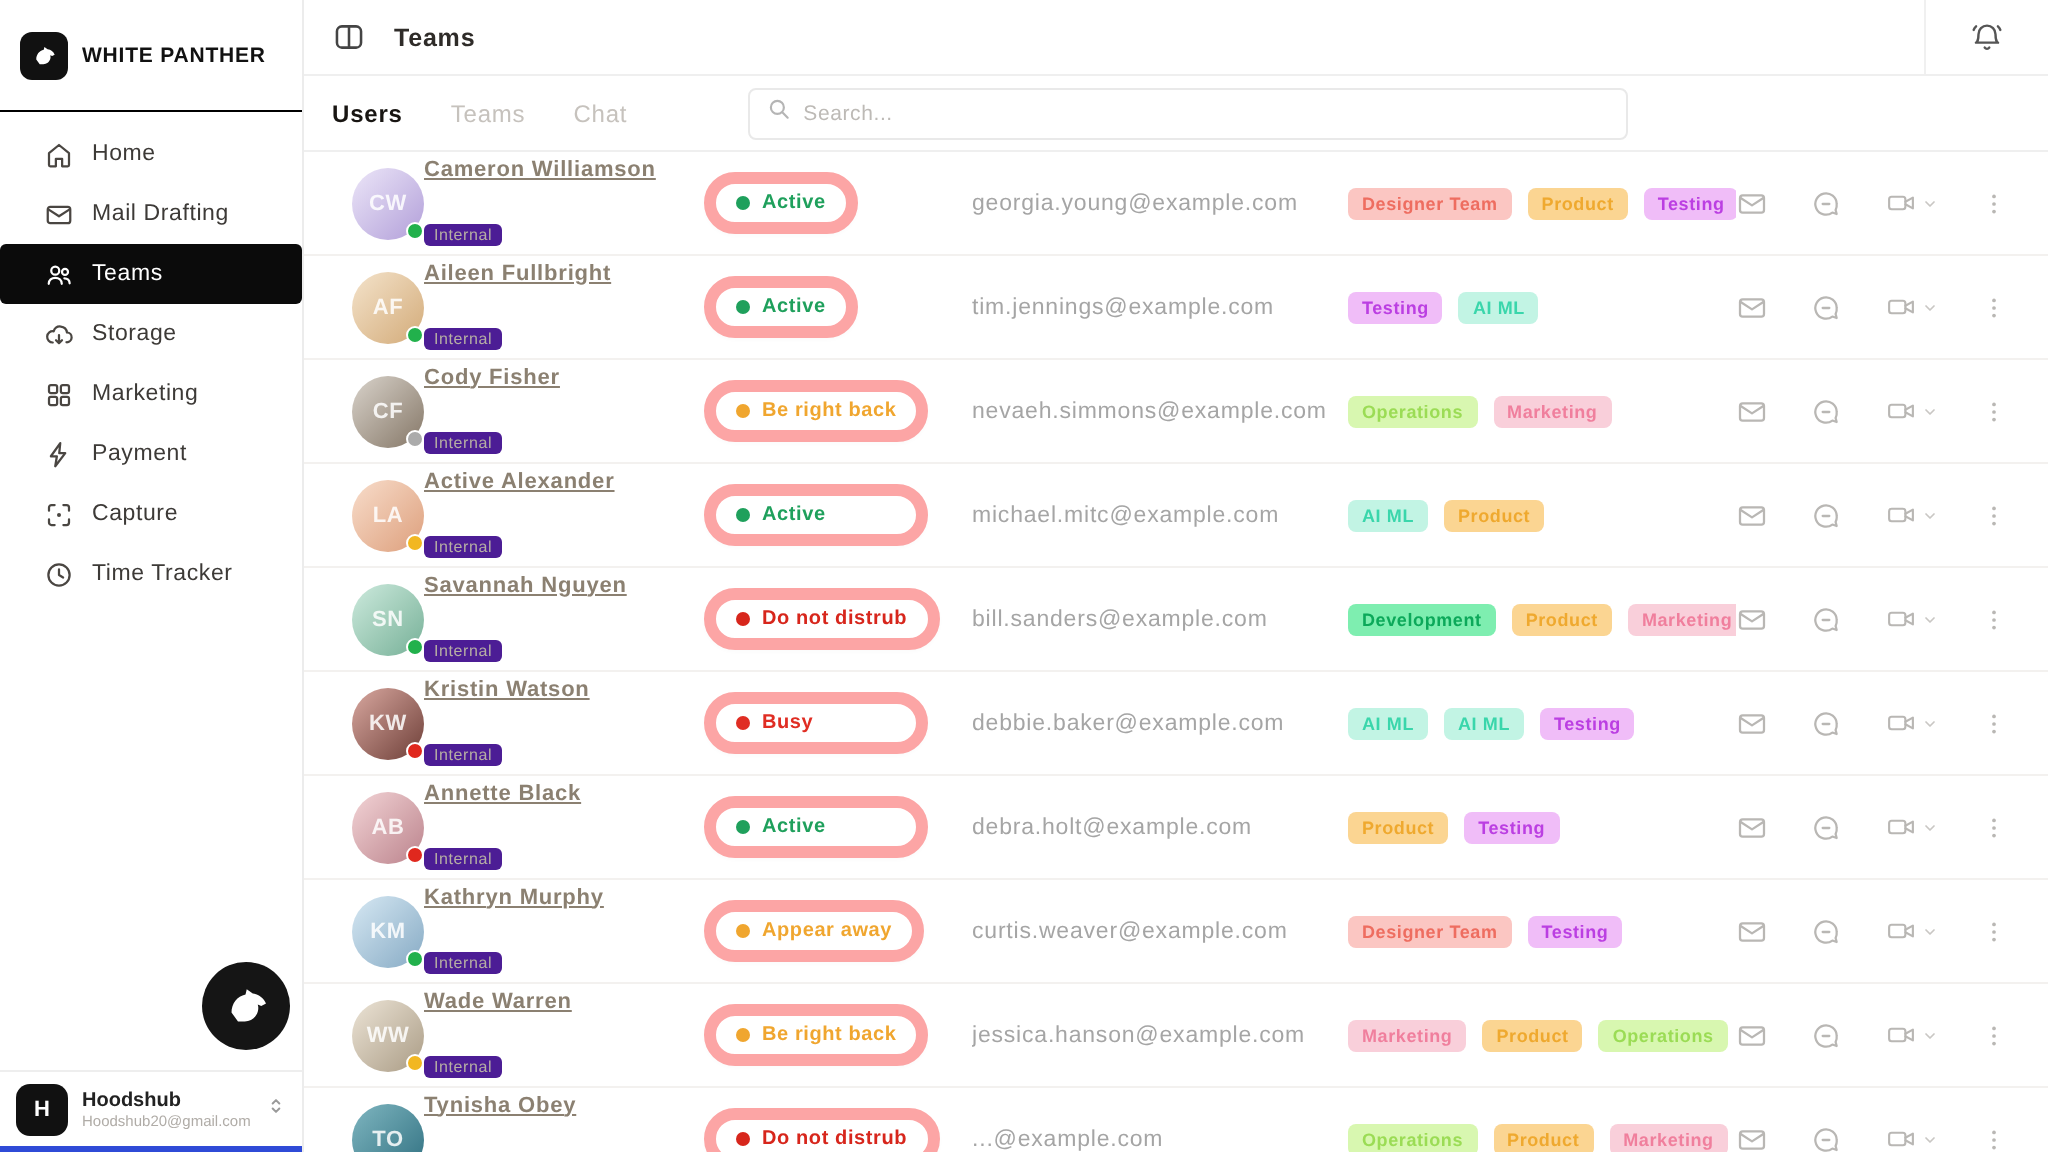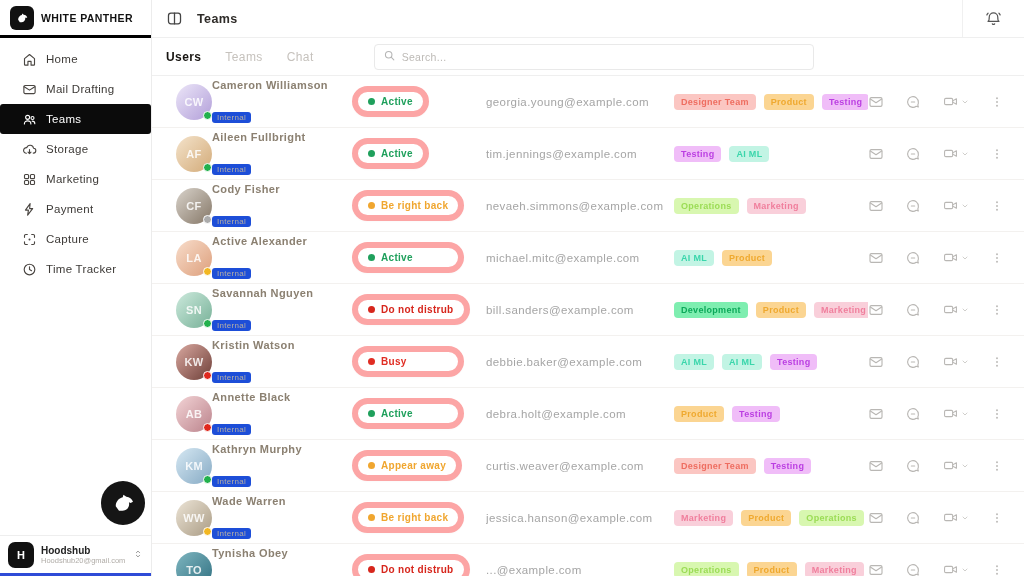--- a/index.html
+++ b/index.html
@@ -3,22 +3,22 @@
 <meta charset="utf-8">
 <style>
   * { margin:0; padding:0; box-sizing:border-box; }
   html,body { width:1024px; height:576px; overflow:hidden; background:#fff;
     font-family:"Liberation Sans", sans-serif; color:#333; }
   .app { display:flex; width:1024px; height:576px; }
 
   
   .sidebar { width:152px; flex:0 0 152px; border-right:1px solid #ececec;
     display:flex; flex-direction:column; position:relative; }
-  .brand { height:38px; display:flex; align-items:center; gap:7px; padding:0 10px;
-    border-bottom:3px solid #000000; }
+  .brand { height:56px; display:flex; align-items:center; gap:7px; padding:0 10px;
+    border-bottom:1px solid #000000; }
   .brand-logo { width:24px; height:24px; border-radius:6px; background:#111;
     display:flex; align-items:center; justify-content:center; flex:0 0 24px; }
   .brand-name { font-size:10.5px; font-weight:bold; letter-spacing:.4px; color:#111; }
   .workspace { margin:8px; background:#f4f4f4; border-radius:6px; padding:5px 8px;
     display:flex; align-items:center; cursor:pointer; }
   .ws-meta { flex:1; min-width:0; }
   .ws-label { font-size:7.5px; color:#b3b0ac; letter-spacing:.3px; }
   .ws-line { display:flex; align-items:baseline; gap:4px; white-space:nowrap; }
   .ws-name { font-size:11.5px; font-weight:bold; color:#111; letter-spacing:.2px; }
   .ws-badge { font-size:7px; color:#3bc553; font-weight:bold; }
@@ -77,23 +77,23 @@
   .list { flex:1; overflow:hidden; }
   .row { height:52px; display:flex; align-items:center; padding:0 20px 0 24px;
     border-bottom:1px solid #f3f1ef; }
   .cell-user { flex:0 0 176px; display:flex; align-items:center; gap:0; min-width:0; }
   .avatar { width:36px; height:36px; border-radius:50%; position:relative; flex:0 0 36px;
     display:flex; align-items:center; justify-content:center; }
   .initials { font-size:11px; font-weight:bold; color:rgba(255,255,255,.85); letter-spacing:.3px; }
   .presence { position:absolute; width:9px; height:9px; border-radius:50%; right:0; bottom:0;
     border:1.5px solid #fff; }
   .user-name { font-size:11px; font-weight:bold; color:#8b8071; letter-spacing:.4px;
-    white-space:nowrap; }
+    white-space:nowrap;text-decoration:underline; }
   .user-type { display:inline-block; margin-top:21px; font-size:8px; color:#b6aea4;
-    background:#1d4ed8; border-radius:3px; padding:1px 5px; letter-spacing:.3px;text-align:right; }
+    background:#4c1d95; border-radius:3px; padding:1px 5px; letter-spacing:.3px;text-align:right; }
   .cell-status { flex:0 0 134px; }
   .status-pill { display:inline-flex; align-items:center; gap:6px; border:6px solid #fca5a5;
     border-radius:999px; padding:4px 10px; background:#fff;
     box-shadow:0 1px 2px rgba(0,0,0,.02); }
   .status-pill.wide { min-width:112px; }
   .status-dot { width:7px; height:7px; border-radius:50%; flex:0 0 7px; }
   .status-label { font-size:10px; font-weight:bold; letter-spacing:.3px; white-space:nowrap; }
   .cell-email { flex:0 0 188px; font-size:11.5px; color:#a5a5a5; letter-spacing:.4px;
     white-space:nowrap; overflow:hidden; }
   .cell-tags { flex:1; display:flex; gap:8px; align-items:center; min-width:0; overflow:hidden; }

